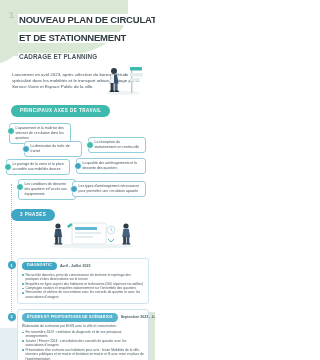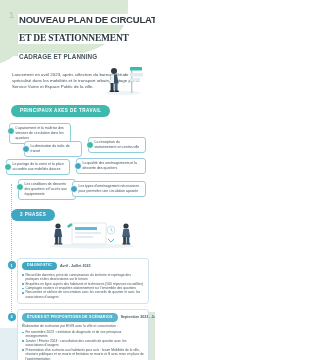--- a/index.html
+++ b/index.html
@@ -72,21 +72,21 @@
     display: inline-block;
     background: #ffffff;
     color: #2f3b42;
     font-size: 9.5px; line-height: 11px;
     font-weight: bold;
     letter-spacing: -0.2px;
     font-stretch: condensed;
     padding: 0 2px 0 1px;
     white-space: nowrap;
   }
-  .title-line.l2 { margin-top: 1px; font-family: Liberation Serif, serif; }
+  .title-line.l2 { margin-top: 1px; }
   .subtitle {
     display: inline-block;
     margin-top: 2px;
     background: #ffffff;
     color: #48555c;
     font-size: 6.3px; line-height: 8px;
     font-weight: bold;
     letter-spacing: 0.1px;
     padding: 0 2px 0 1px;
     white-space: nowrap;

